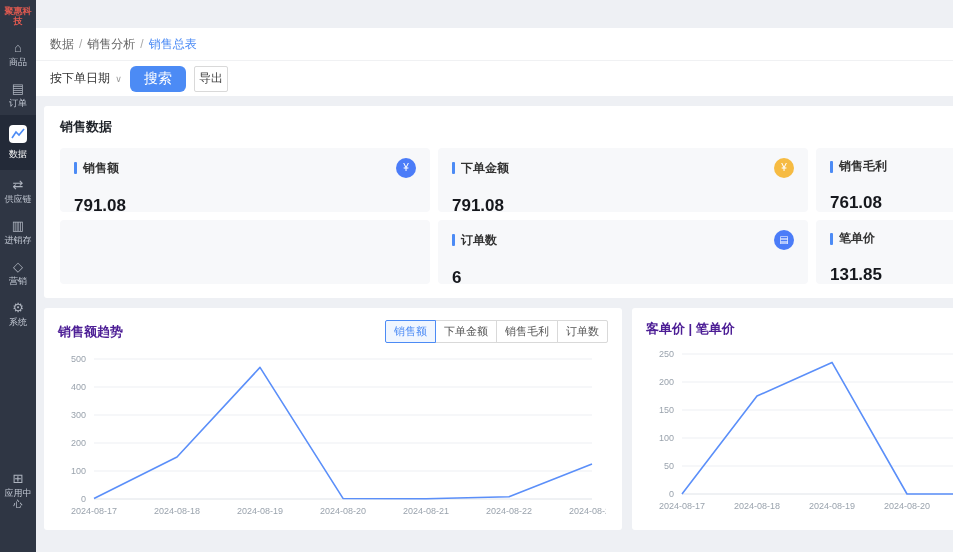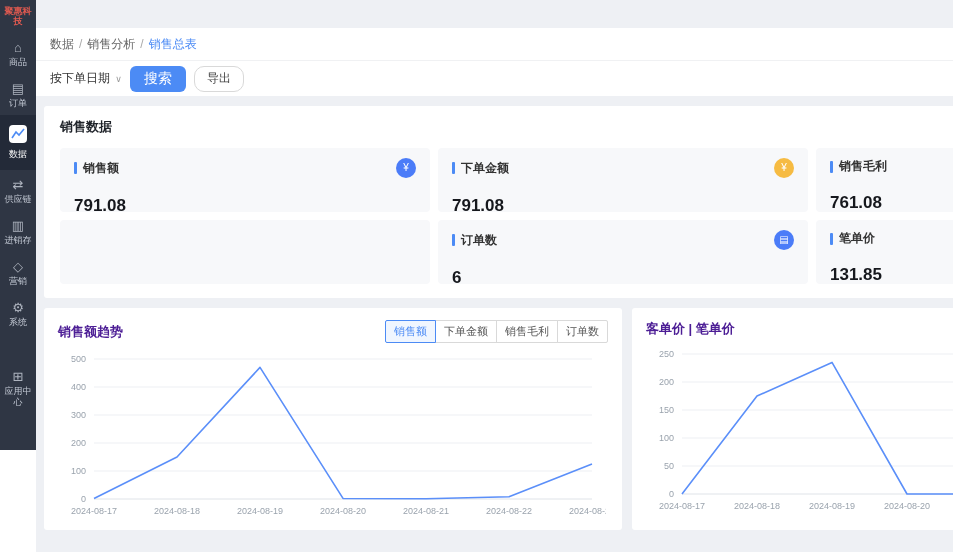--- a/index.html
+++ b/index.html
@@ -1,21 +1,21 @@
 <!DOCTYPE html>
 <html><head>
 <meta charset="utf-8">
 <style>
   * { margin:0; padding:0; box-sizing:border-box; }
   html,body { width:953px; height:552px; overflow:hidden; background:#fff;
     font-family:"Liberation Sans","DejaVu Sans",sans-serif; position:relative; }
   .app { display:flex; width:953px; height:552px; }
 
   
-  .sidebar { width:36px; min-width:36px; height:450px; background:#2f3644; color:#c3c9d4;
+  .sidebar { width:36px; min-width:36px; height:552px; background:#2f3644; color:#c3c9d4;
     display:flex; flex-direction:column; align-items:center; position:relative; z-index:5; }
   .logo { font-size:9px; color:#e25a50; text-align:center; padding:6px 1px; line-height:1.15; font-weight:bold; }
   .nav-item { width:100%; padding:7px 0 6px; text-align:center; cursor:pointer; }
   .nav-item .nav-icon { display:block; font-size:13px; color:#aeb4bf; line-height:15px; }
   .nav-item .nav-label { display:block; font-size:9px; color:#c3c9d4; margin-top:2px; line-height:11px; }
   .nav-item.active { background:#232a38; padding:10px 0; }
   .nav-item.active .nav-label { color:#fff; }
   .icon-chip { display:inline-block; width:18px; height:18px; background:#fff; border-radius:4px; }
   .nav-item.bottom { position:absolute; bottom:36px; left:0; }
   .nav-item.bottom .nav-label { padding:0 4px; }
@@ -30,22 +30,22 @@
   .filter-bar { background:#fff; border-top:1px solid #f0f1f3; height:36px; display:flex;
     align-items:center; padding:0 14px; gap:8px; }
   .filter-label { font-size:12px; color:#333; cursor:pointer; }
   .caret { font-size:9px; color:#999; margin-left:2px; }
   .date-input { position:relative; }
   .date-input input { width:198px; height:26px; border:1px solid #d9d9d9; border-radius:2px;
     font-size:11px; color:#444; padding:0 24px 0 8px; outline:none; }
   .cal-icon { position:absolute; right:6px; top:6px; font-size:11px; color:#aab0b8; }
   .btn-search { background:#4c8bf5; color:#fff; border:none; border-radius:6px; height:26px;
     padding:0 14px; font-size:14px; cursor:pointer; }
-  .btn-export { background:#fff; color:#444; border:1px solid #d9d9d9; border-radius:10px; height:26px;
-    padding:0 12px; font-size:12px; cursor:pointer; }
+  .btn-export { background:#fff; color:#444; border:1px solid #d9d9d9; border-radius:2px; height:26px;
+    padding:0 4px; font-size:12px; cursor:pointer; }
 
   
   .stats-card { background:#fff; border-radius:3px; margin:10px 0 0 8px; width:1160px; padding:12px 16px 14px; }
   .stats-title { font-size:13px; font-weight:bold; color:#1f2329; margin-bottom:12px; }
   .stats-grid { display:grid; grid-template-columns:repeat(3,370px); gap:8px; }
   .stat-tile { background:#f7f8fa; border-radius:4px; padding:10px 14px; height:64px; }
   .tile-head { display:flex; align-items:center; }
   .tile-bar { width:3px; height:12px; background:#4c8bf5; margin-right:6px; border-radius:1px; }
   .tile-label { font-size:12px; color:#333; font-weight:600; }
   .tile-icon { margin-left:auto; width:20px; height:20px; border-radius:50%; color:#fff;

